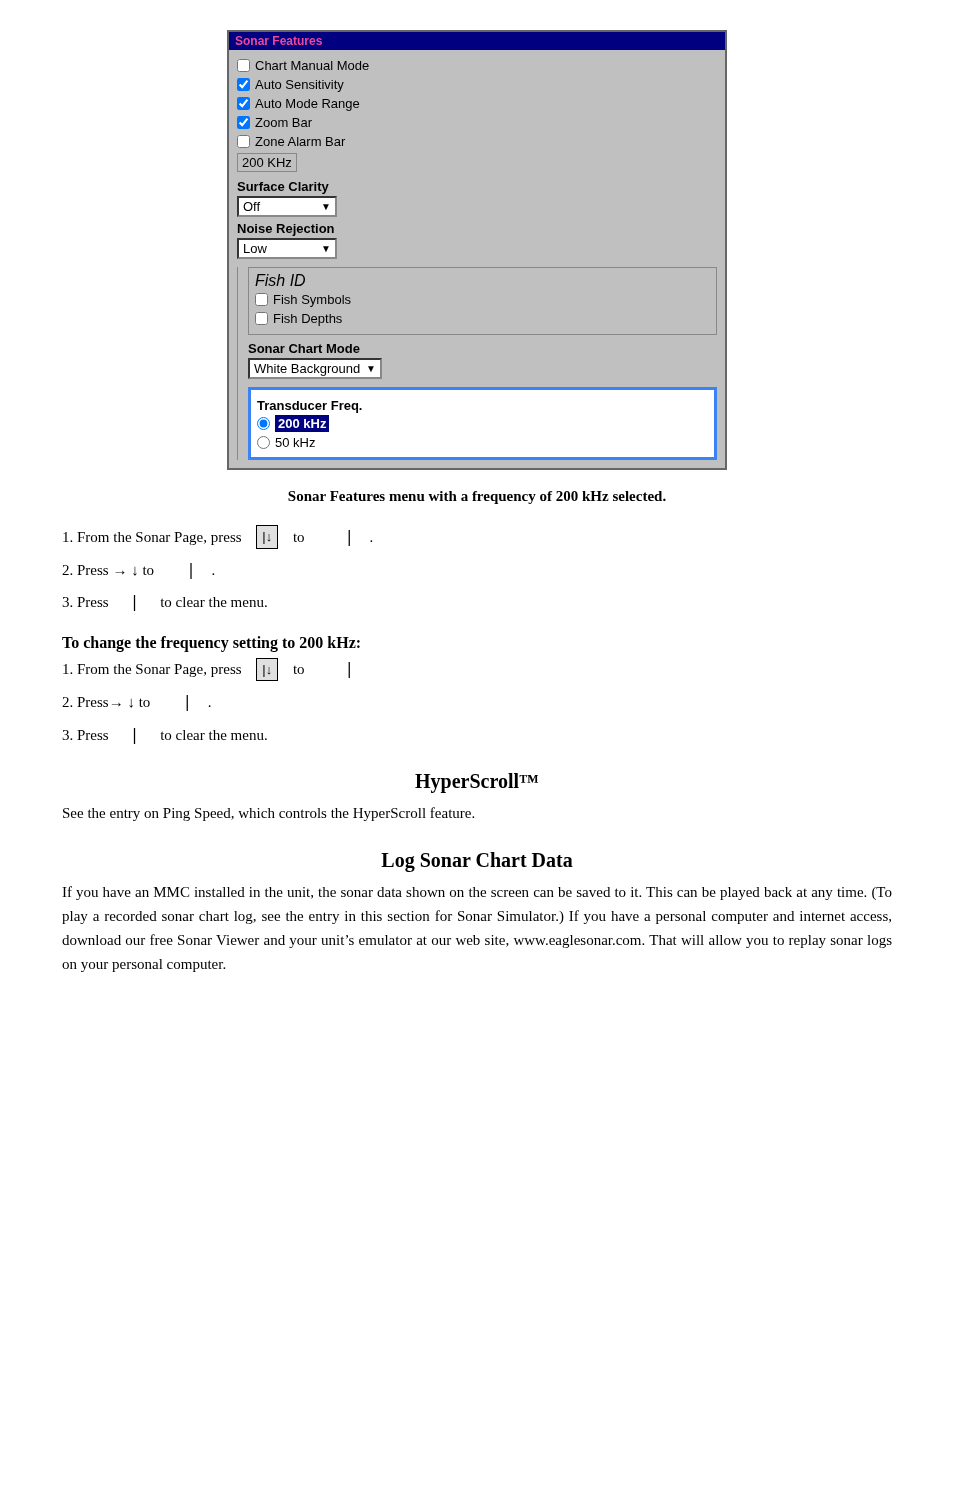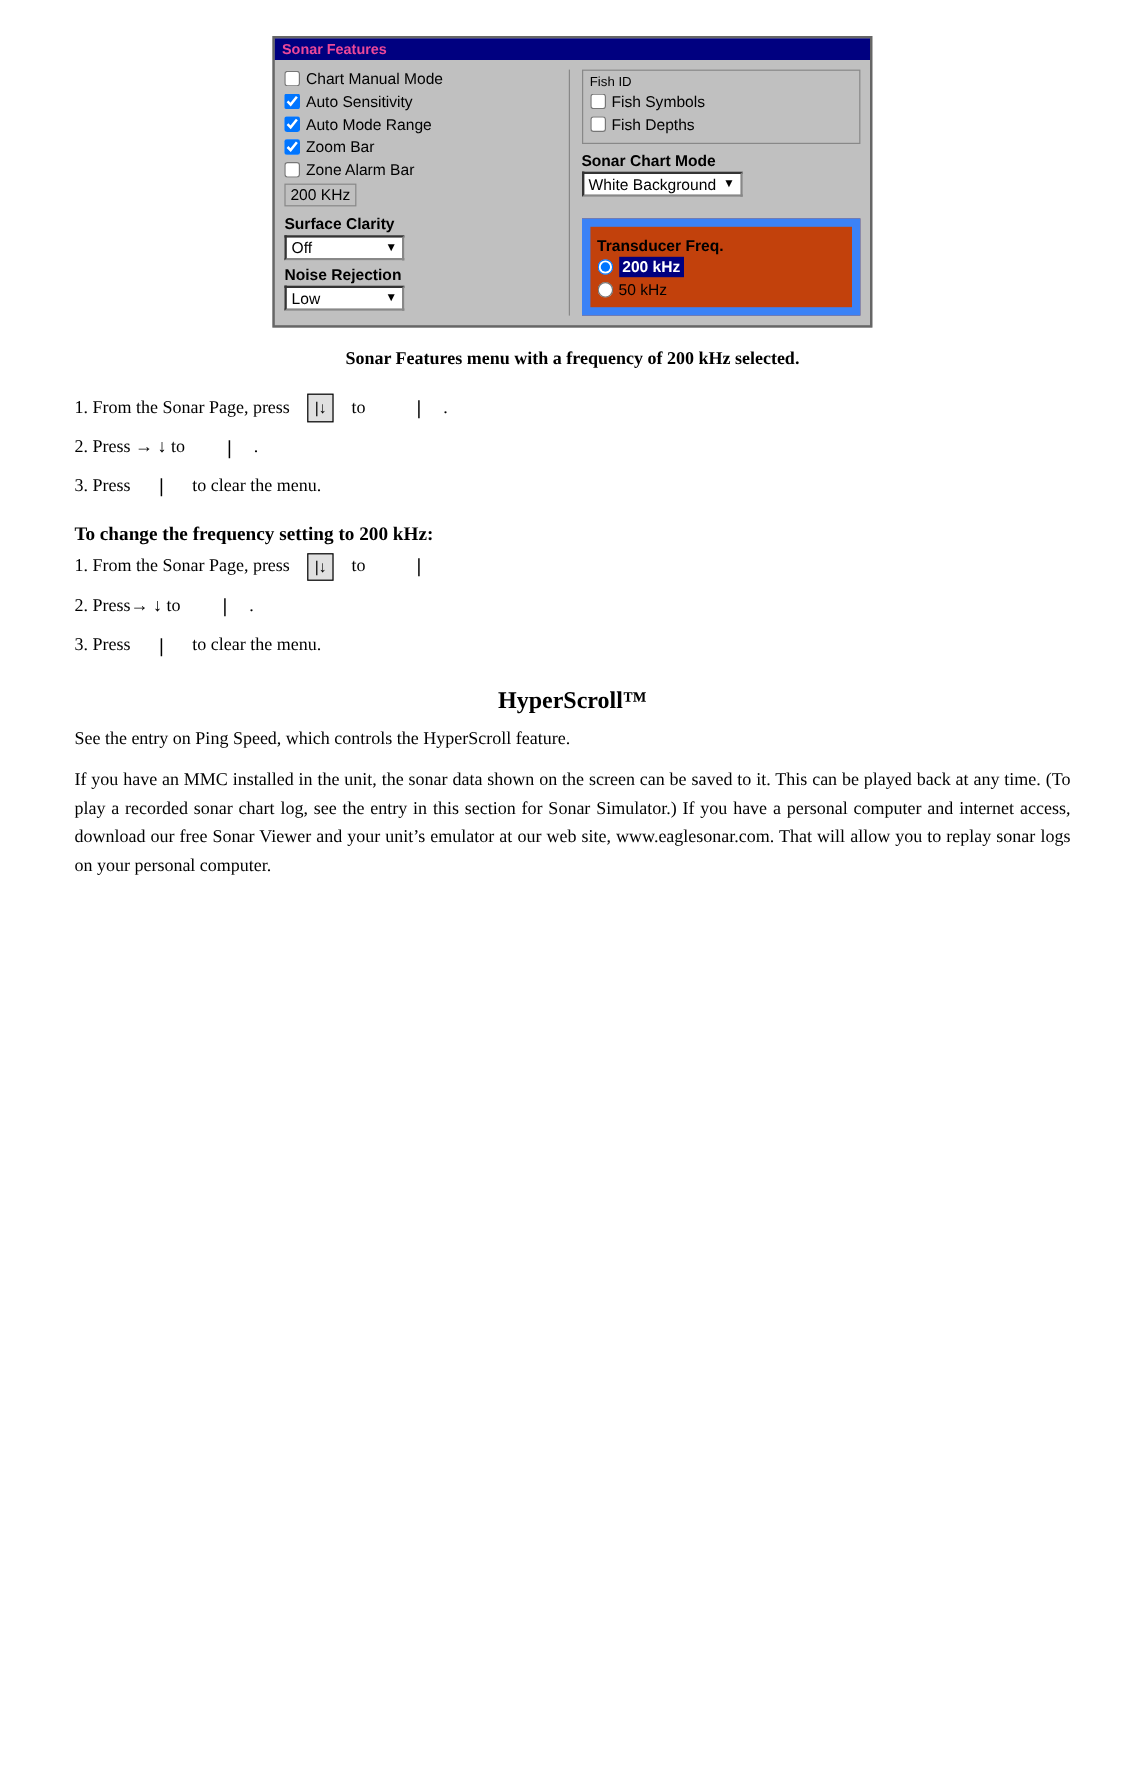--- a/index.html
+++ b/index.html
@@ -38,20 +38,21 @@
       color: #ec4899;
       padding: 2px 6px;
       font-size: 12px;
       font-weight: bold;
     }
 
     .dialog-body {
       display: flex;
       padding: 8px;
       gap: 4px;
+      flex-direction: column;
     }
 
     .dialog-left {
       flex: 1;
     }
 
     .dialog-right {
       flex: 1;
       border-left: 1px solid #888;
       padding-left: 10px;
@@ -71,24 +72,24 @@
     }
 
     .group-border {
       border: 1px solid #888;
       padding: 4px 6px;
       margin-bottom: 6px;
       background: #c0c0c0;
     }
 
     .freq-group {
-      border: 7px solid #3b82f6;
+      border: 3px solid #3b82f6;
       padding: 4px 6px;
-      margin-top: 18px;
-      background: #c2410c;
+      margin-top: 8px;
+      background: #ffffff;
     }
 
     .radio-row {
       display: flex;
       align-items: center;
       margin-bottom: 3px;
       font-size: 13px;
     }
 
     .radio-row input[type="radio"] {
@@ -209,21 +210,22 @@
       font-family: monospace;
       font-size: 15px;
       margin: 0 2px;
     }
 
     .dot {
       margin-left: 2px;
     }
 
     .fish-id-label {
-      font-size: 11px;
+      font-size: 16px;
+      font-style: italic;
       margin-bottom: 2px;
     }
   </style>
 </head>
 <body>
 
 <div class="page-content">
 
   <div class="dialog-container">
     <div class="dialog-box">
@@ -364,16 +366,17 @@
       <span>to clear the menu.</span>
     </div>
   </div>
 
   <div>
     <div class="section-heading">HyperScroll™</div>
     <div class="body-text">See the entry on Ping Speed, which controls the HyperScroll feature.</div>
   </div>
 
   <div>
+    <div class="section-heading">Log Sonar Chart Data</div>
     <div class="body-text">If you have an MMC installed in the unit, the sonar data shown on the screen can be saved to it. This can be played back at any time. (To play a recorded sonar chart log, see the entry in this section for Sonar Simulator.) If you have a personal computer and internet access, download our free Sonar Viewer and your unit’s emulator at our web site, www.eaglesonar.com. That will allow you to replay sonar logs on your personal computer.</div>
   </div>
 
 </div>
 
 </body></html>

